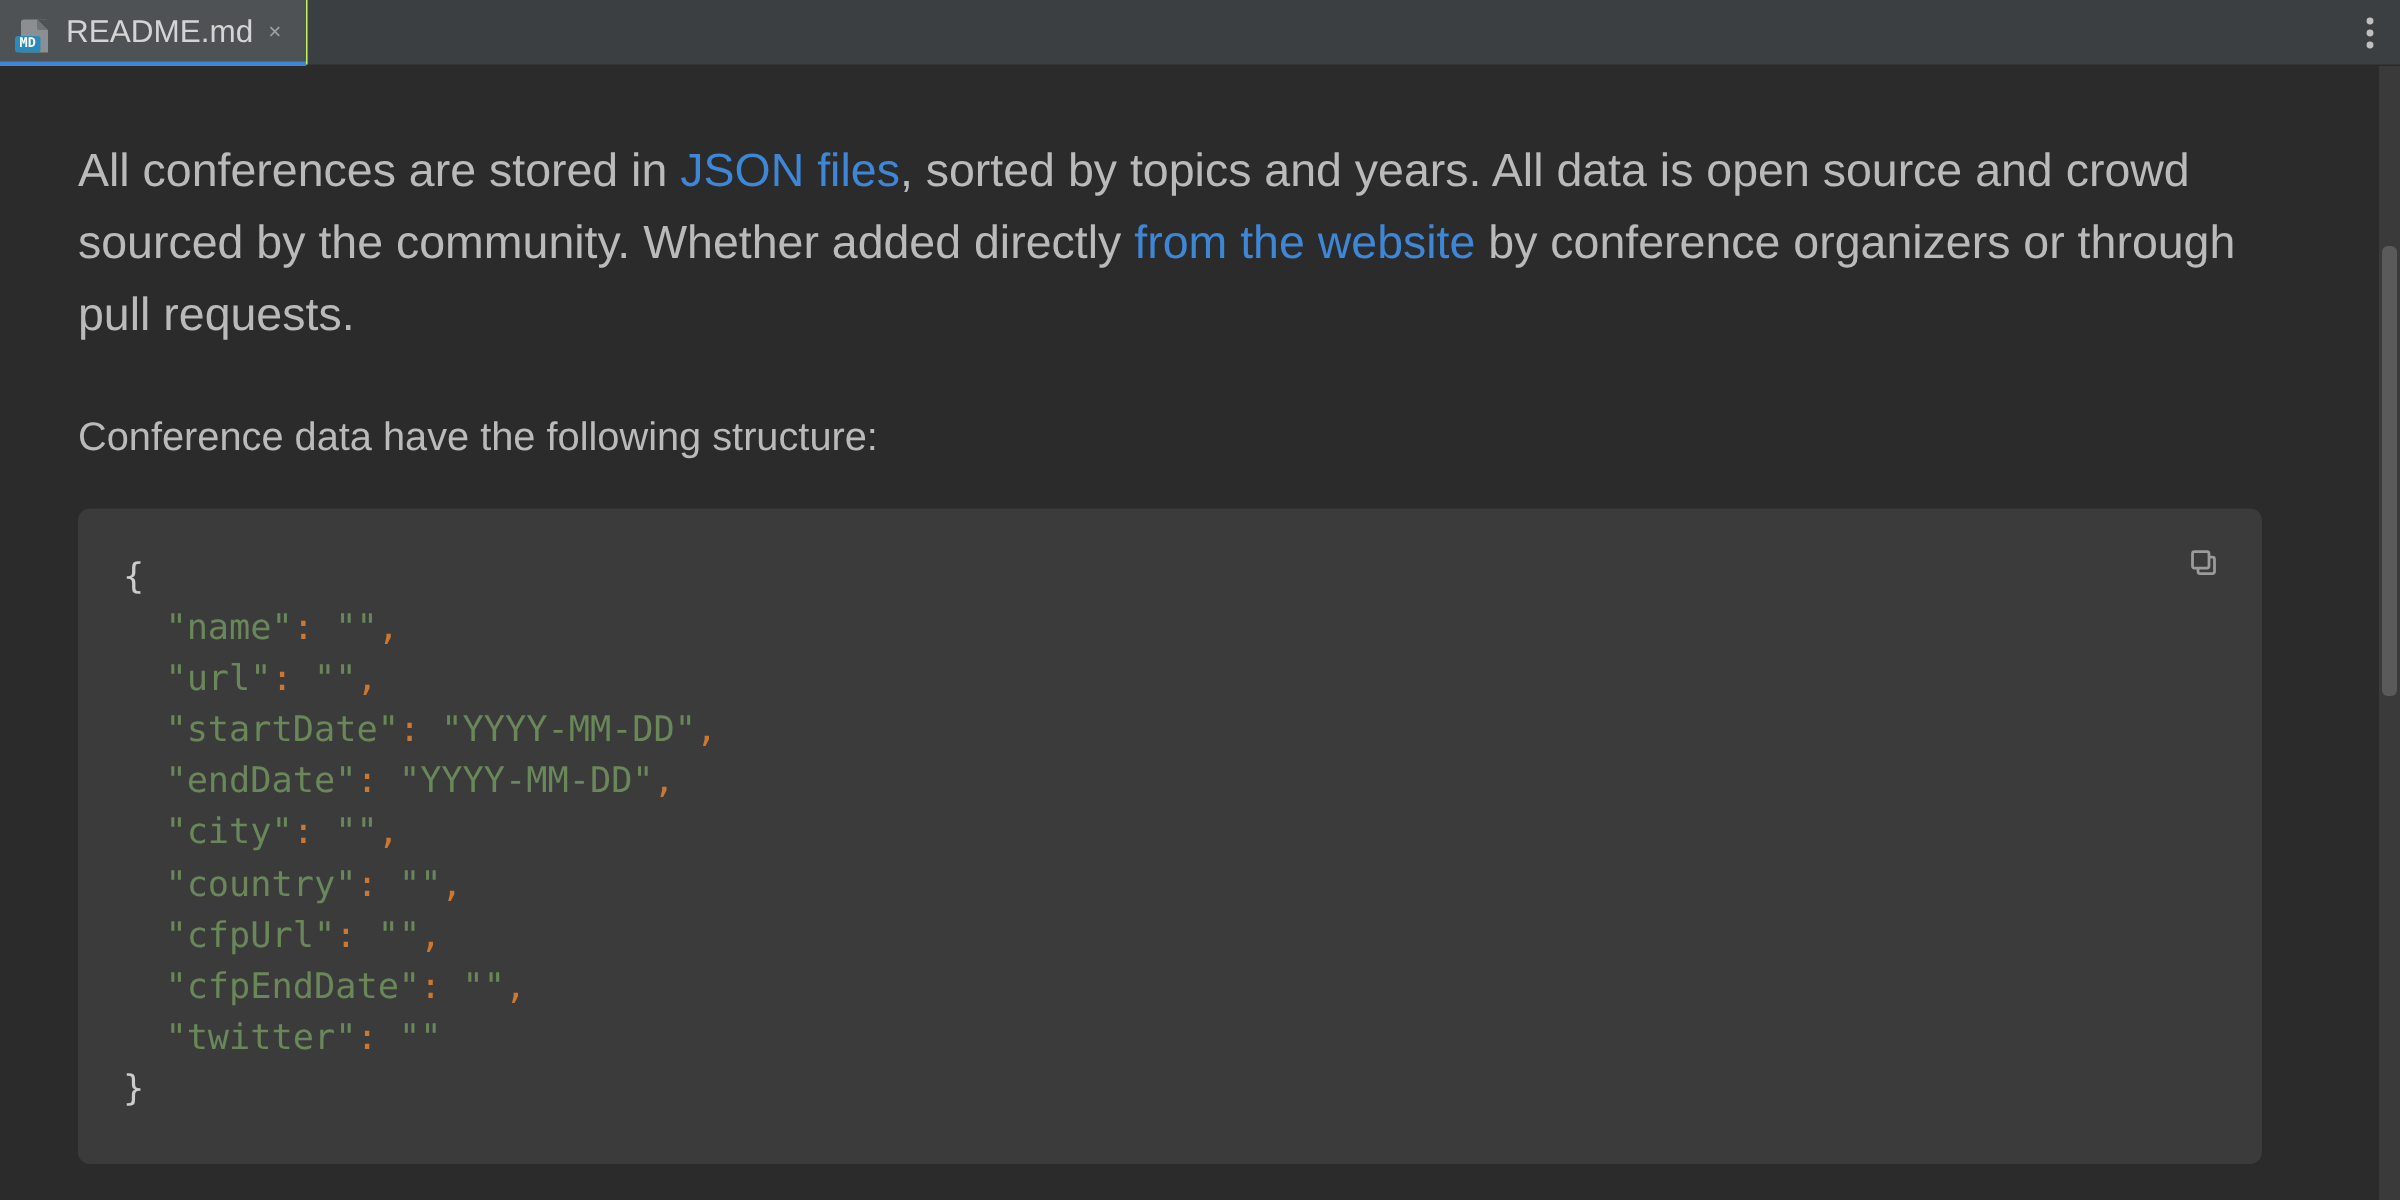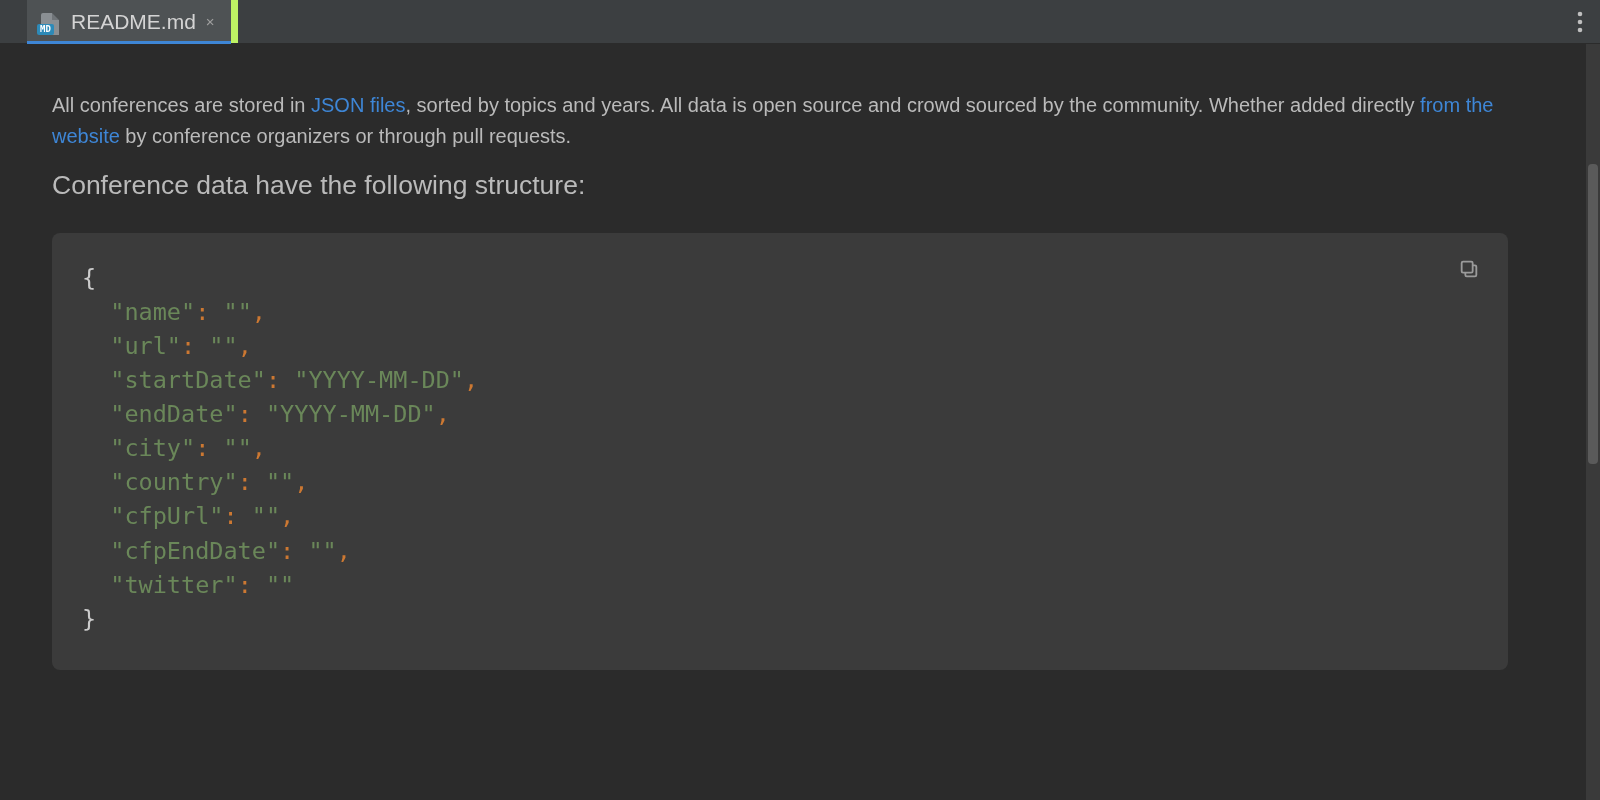--- a/index.html
+++ b/index.html
@@ -17,24 +17,23 @@
     display: flex;
     align-items: stretch;
     border-bottom: 1px solid #2b2b2b;
     position: relative;
   }
   .tab {
     display: flex;
     align-items: center;
     padding: 0 14px 0 10px;
     background: #4e5254;
-    border-right: 7px solid #bef264;
+    border-right: 1px solid #bef264;
     gap: 8px;
     position: relative;
-    margin-left: 27px;
   }
   .tab.active {
     background: #4e5254;
   }
   .tab.active::after {
     content: "";
     position: absolute;
     left: 0; right: 0; bottom: -1px;
     height: 3px;
     background: #3e86d6;
@@ -119,24 +118,24 @@
     background: #5a5a5a;
     border-radius: 4px;
   }
 
   
   .content {
     padding: 46px 52px 40px 52px;
     width: calc(100% - 14px);
   }
   .para {
-    font-size: 20px;
+    font-size: 31px;
     line-height: 1.55;
     color: #bababa;
-    margin-bottom: 18px;
+    margin-bottom: 42px;
   }
   .para a, .para .link {
     color: #3e86d6;
     text-decoration: none;
   }
   .sub-para {
     font-size: 26.5px;
     color: #bababa;
     margin-bottom: 32px;
   }

